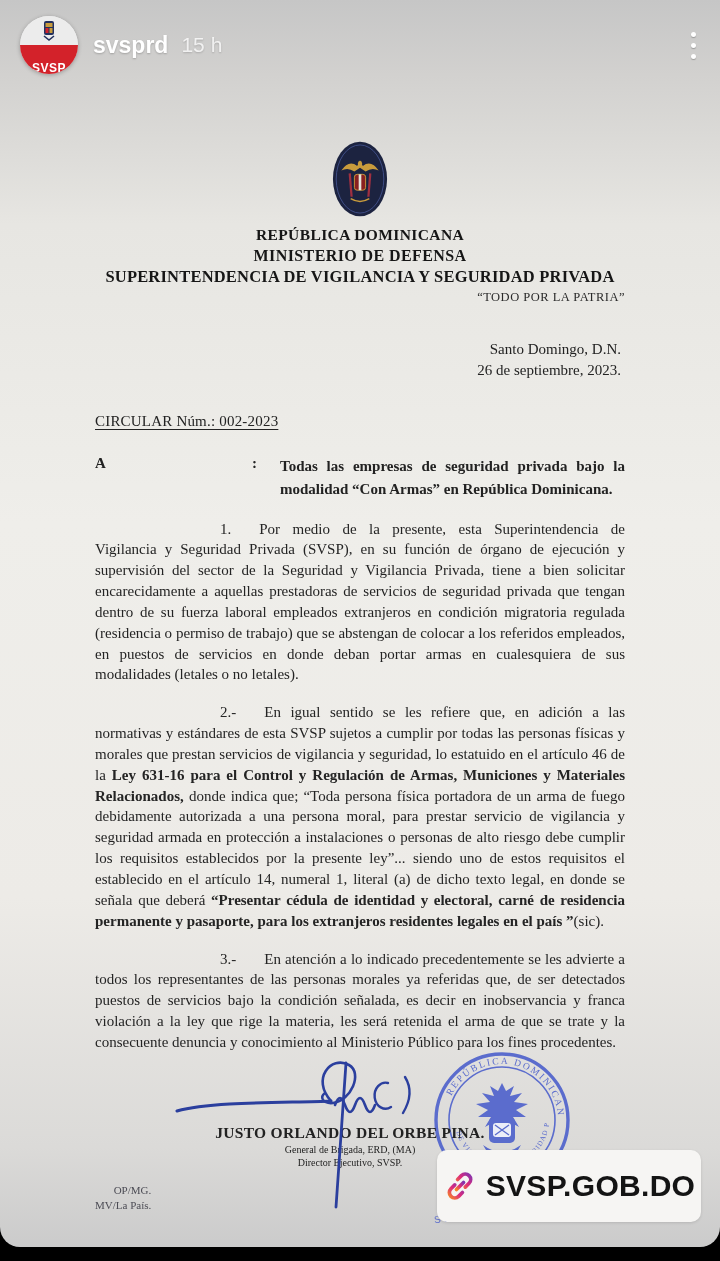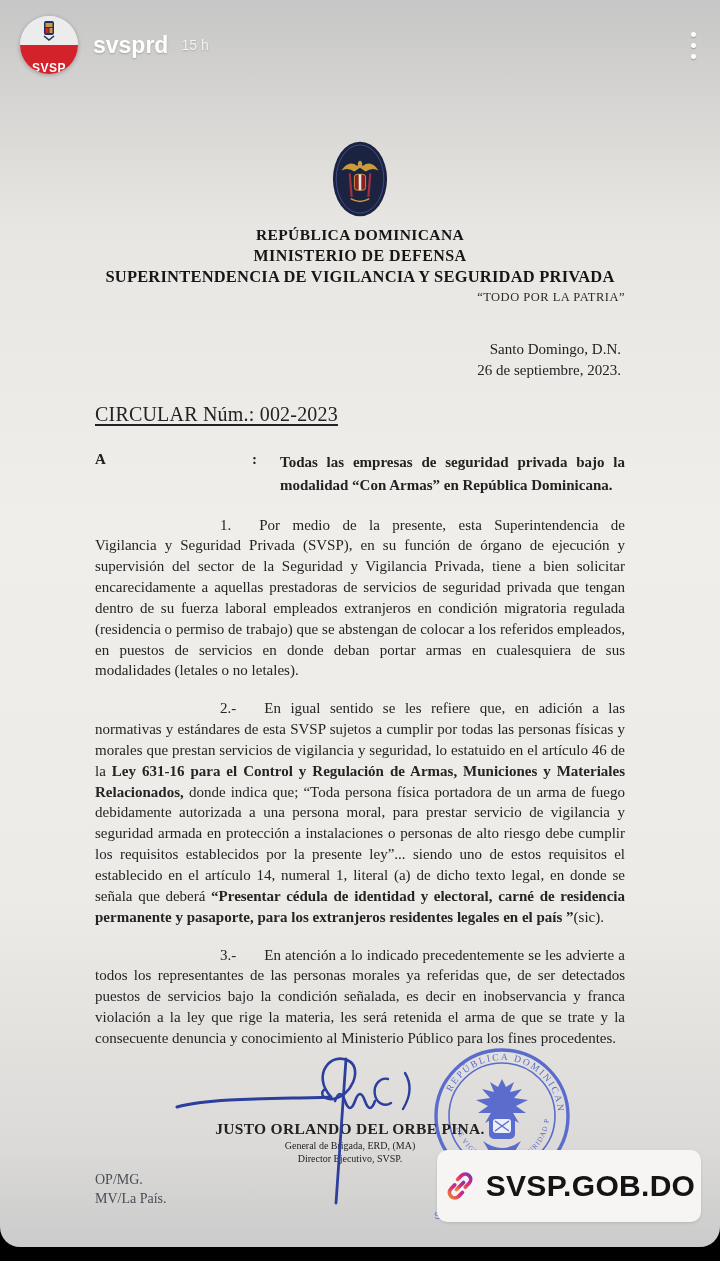--- a/index.html
+++ b/index.html
@@ -14,52 +14,52 @@
   }
   
   .topbar{position:absolute;top:16px;left:20px;right:14px;display:flex;align-items:center;z-index:8;}
   .avatar{width:58px;height:58px;border-radius:50%;overflow:hidden;position:relative;
     box-shadow:0 1px 4px rgba(0,0,0,.28);flex:0 0 auto;background:#ececec;}
   .avatar-top{height:29px;background:#ececec;display:flex;align-items:center;justify-content:center;}
   .avatar-bottom{height:46px;background:#d3222a;display:flex;align-items:center;justify-content:center;
     color:#fff;font-weight:bold;font-size:12px;letter-spacing:.5px;}
   .username{color:#fff;font-weight:700;font-size:23px;margin-left:15px;
     text-shadow:0 1px 2px rgba(0,0,0,.22);}
-  .time{color:rgba(255,255,255,.8);font-size:14px;margin-left:13px;
+  .time{color:rgba(255,255,255,.8);font-size:21px;margin-left:13px;
     text-shadow:0 1px 2px rgba(0,0,0,.18);}
   .menu{margin-left:auto;display:flex;flex-direction:column;gap:6px;padding:8px 10px;cursor:pointer;}
   .menu i{width:5px;height:5px;border-radius:50%;background:#fff;
     box-shadow:0 1px 1px rgba(0,0,0,.25);}
   
   .doc{position:absolute;left:95px;top:140px;width:530px;color:#222;
     font-family:"Liberation Serif","DejaVu Serif",serif;z-index:2;}
   .seal{display:block;margin:0 auto 8px;}
   .h-line{text-align:center;font-weight:bold;color:#161616;}
   .h1{font-size:15.5px;letter-spacing:.4px;}
   .h2{font-size:16px;letter-spacing:.4px;margin-top:3px;}
   .h3{font-size:16.5px;letter-spacing:.2px;margin-top:2px;}
   .motto{text-align:right;font-size:12.5px;color:#2a2a2a;margin-top:3px;letter-spacing:.5px;}
   .dateblock{text-align:right;margin-top:34px;font-size:15px;line-height:1.4;padding-right:4px;}
-  .circ{margin-top:22px;font-size:20px;letter-spacing:.2px;}
+  .circ{margin-top:32px;font-size:15px;letter-spacing:.2px;}
   .circ span{text-decoration:underline;text-underline-offset:3px;}
   .addr{display:flex;margin-top:25px;font-weight:bold;font-size:15px;}
   .addr-a{width:157px;flex:0 0 auto;}
   .addr-colon{width:28px;flex:0 0 auto;}
   .addr-text{flex:1;text-align:justify;line-height:1.55;}
   .par{margin:17px 0 0;text-align:justify;font-size:15px;line-height:1.39;text-indent:125px;color:#242424;}
   .tabgap{display:inline-block;width:28px;}
   .b{font-weight:bold;}
   
   .sig-area{position:relative;height:172px;margin-top:6px;}
   .sig-svg{position:absolute;left:78px;top:-10px;z-index:3;}
   .sig-names{position:absolute;top:64px;left:40px;width:430px;text-align:center;line-height:1.32;z-index:2;}
   .sig-name{font-weight:bold;font-size:15.5px;letter-spacing:.3px;}
   .sig-rank,.sig-title{font-size:10px;}
   .stamp{position:absolute;left:328px;top:-14px;z-index:1;opacity:.92;}
-  .initials{position:absolute;left:0;top:116px;font-size:14px;color:#4c4c55;line-height:1.35;}
+  .initials{position:absolute;left:0;top:124px;font-size:11px;color:#4c4c55;line-height:1.35;text-align:right;}
   
   .sticker{position:absolute;left:437px;top:1150px;width:264px;height:72px;background:#f6f5f3;
     border-radius:10px;display:flex;align-items:center;justify-content:center;gap:9px;
     box-shadow:0 1px 3px rgba(0,0,0,.12);cursor:pointer;z-index:9;}
   .sticker-text{font-weight:700;font-size:30px;color:#141414;letter-spacing:.3px;
     font-family:"Liberation Sans",sans-serif;}
 </style>
 </head>
 <body>
 

